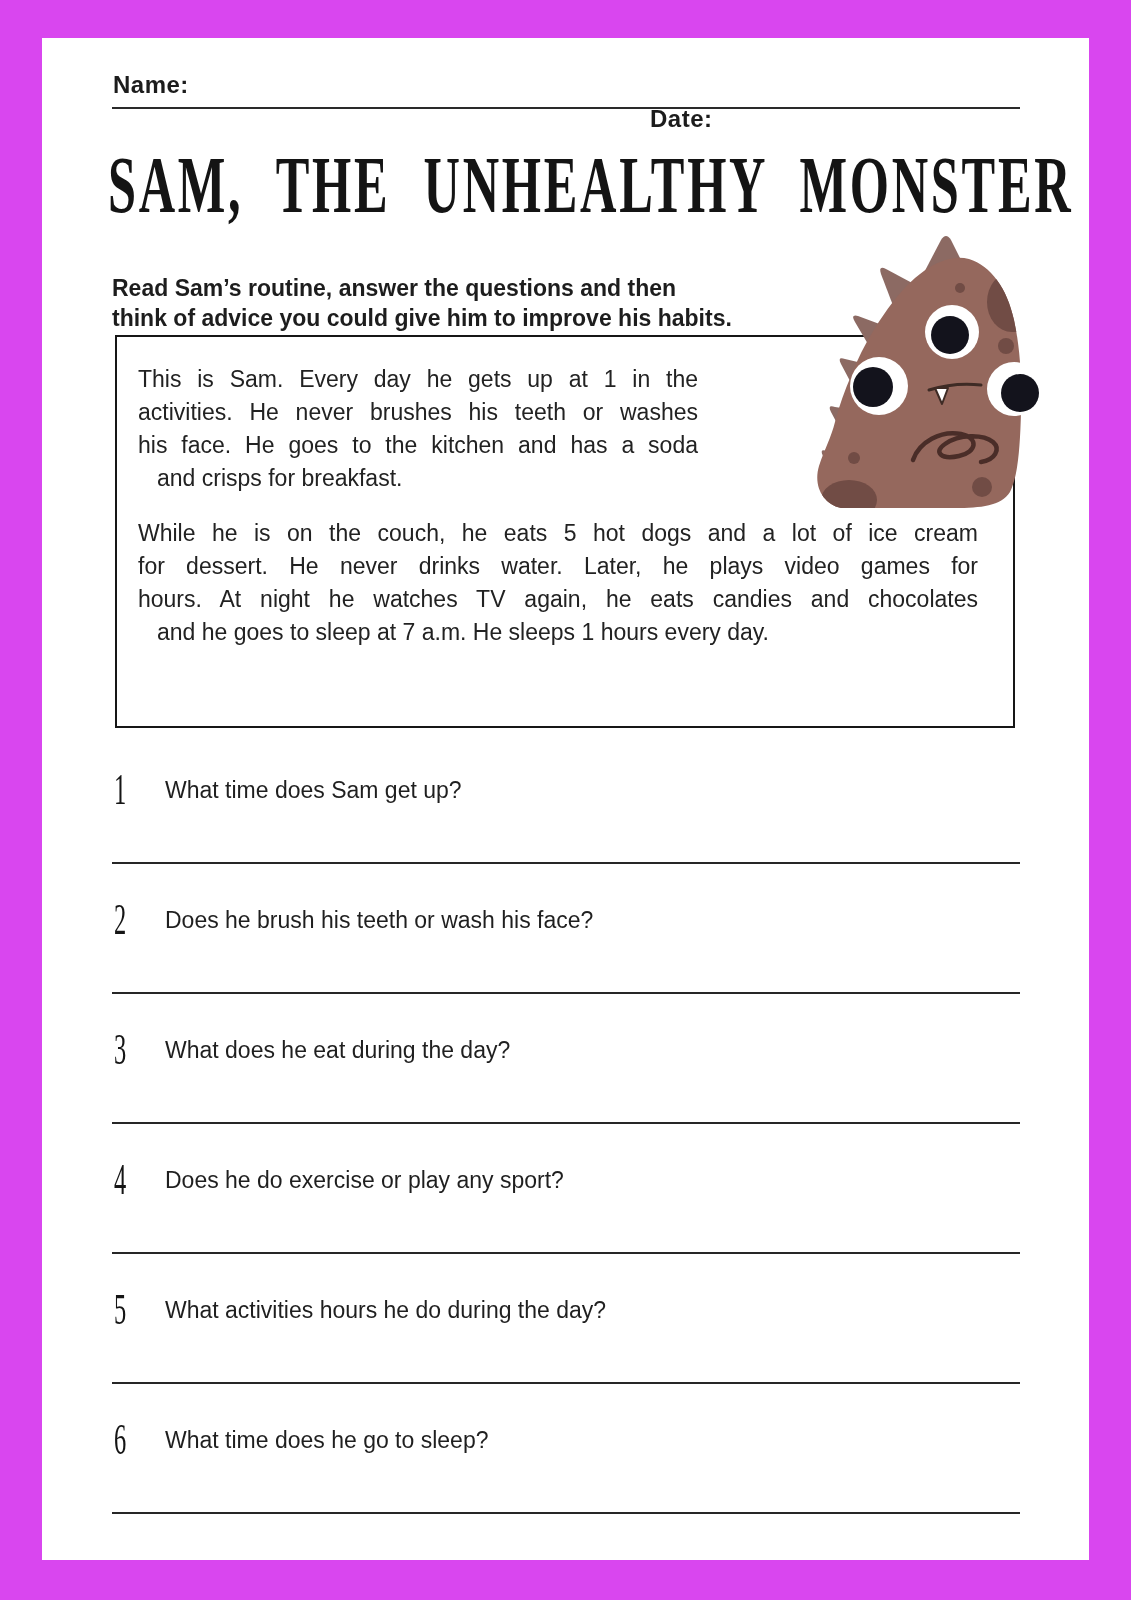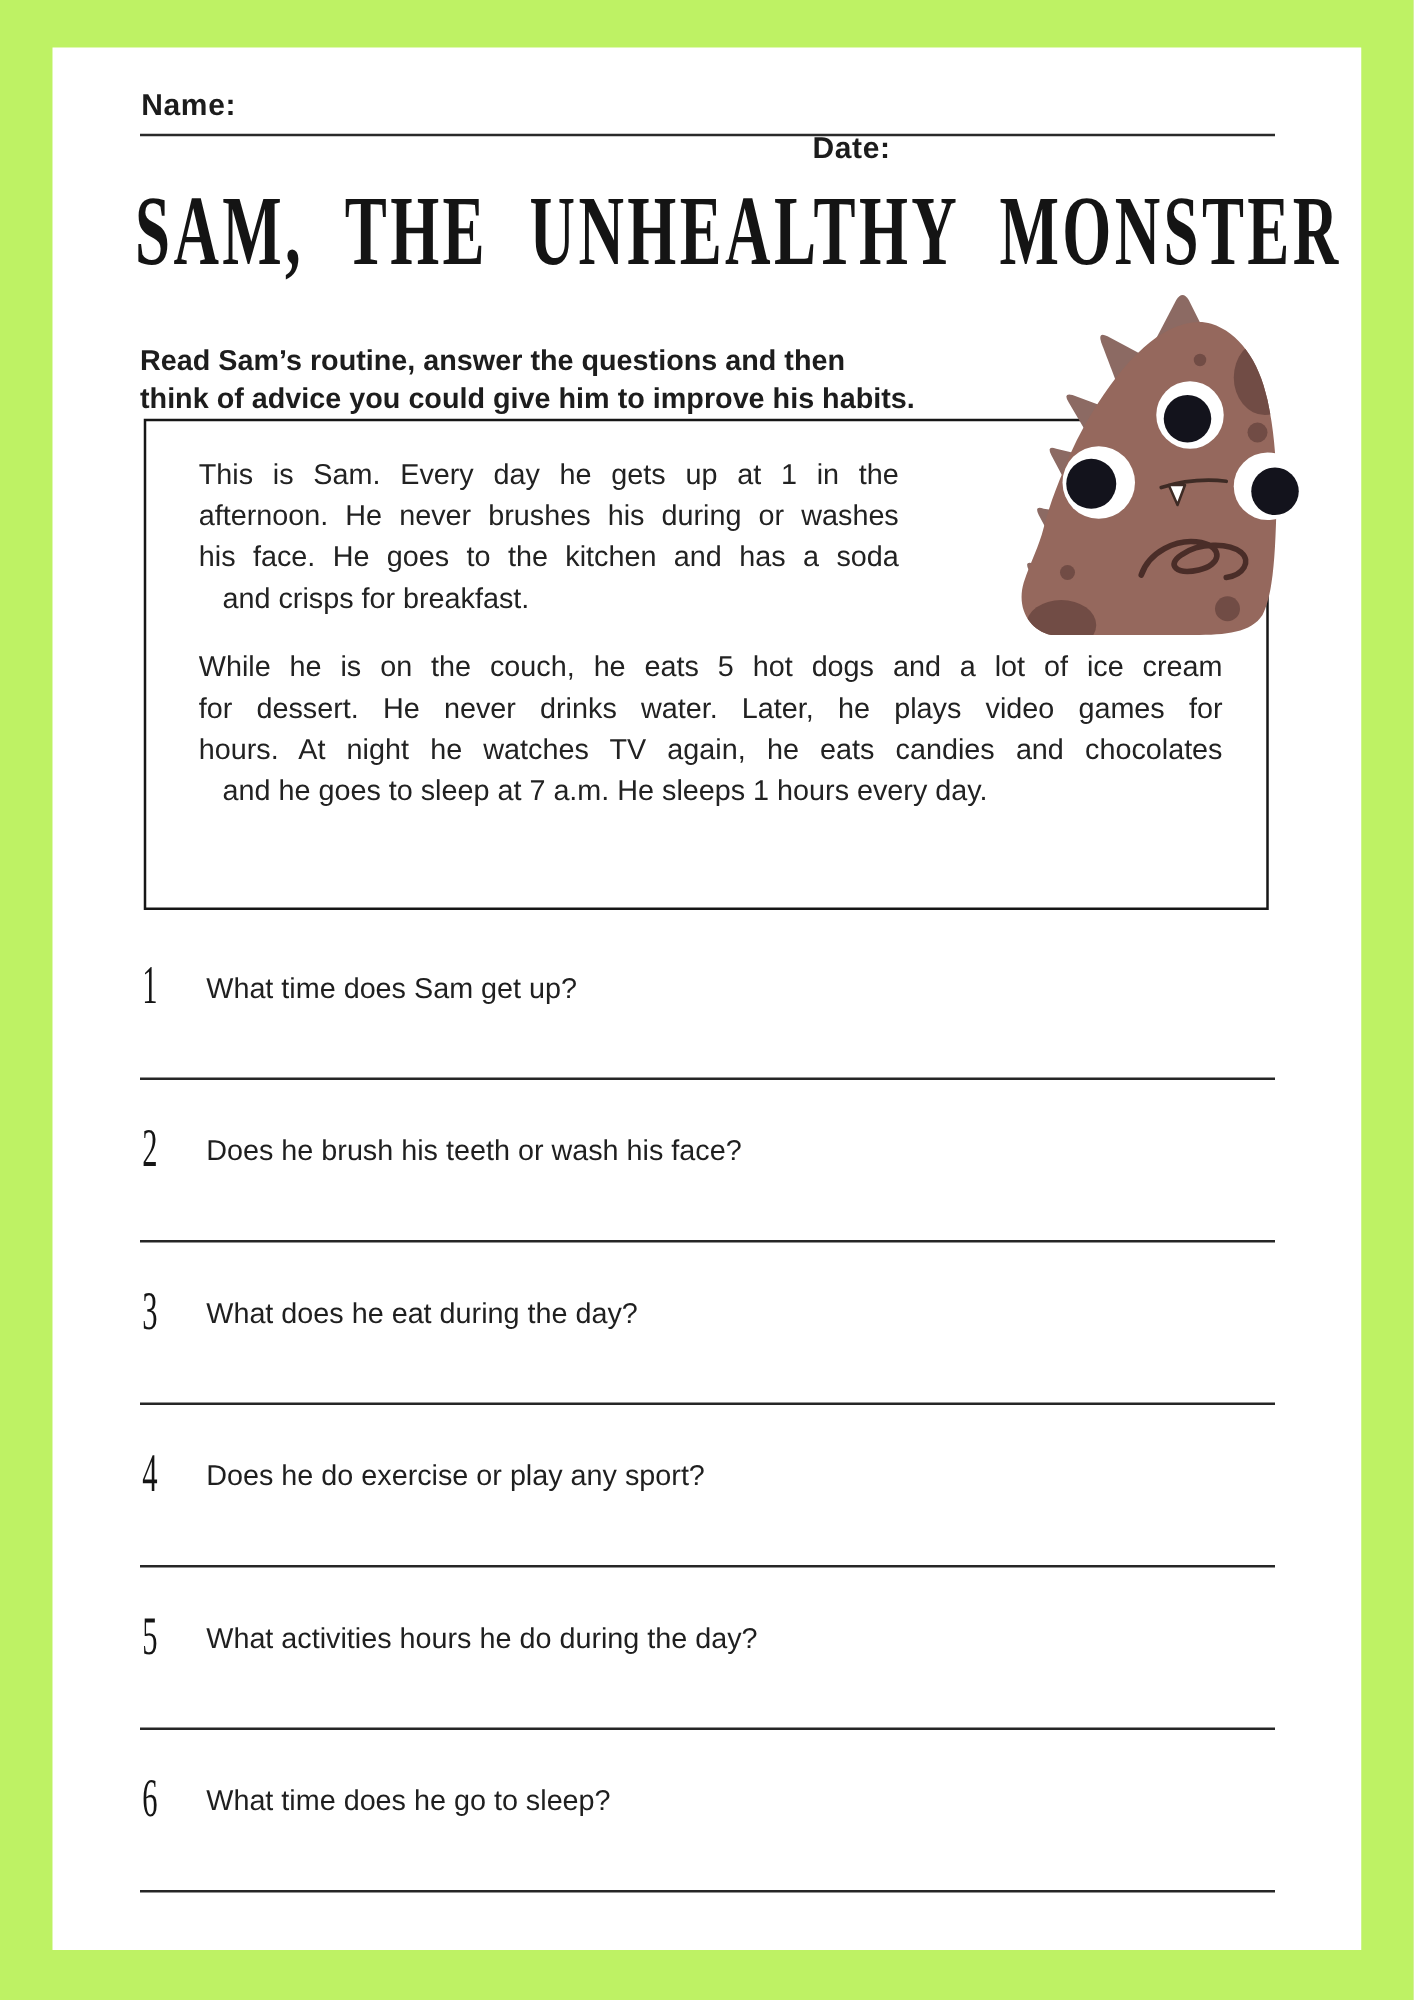--- a/index.html
+++ b/index.html
@@ -1,18 +1,18 @@
 <!DOCTYPE html>
 <html><head>
 <meta charset="utf-8">
 <style>
   html,body { margin:0; padding:0; background:#efebe8; }
   .canvas {
     position:relative; width:1131px; height:1600px;
-    background:#bef264; overflow:hidden;
+    background:#d946ef; overflow:hidden;
     font-family:"Liberation Sans", sans-serif;
   }
   .page {
     position:absolute; left:42px; top:38px; width:1047px; height:1522px;
     background:#ffffff;
   }
   .label { position:absolute; font-size:24px; font-weight:700; color:#1c1c1c; letter-spacing:0.5px; }
   .name-label { left:71px; top:33px; }
   .date-label { left:608px; top:33px;margin-top:34px; }
   .hline { position:absolute; border-top:2px solid #2a2a2a; height:0; }
@@ -23,21 +23,21 @@
     font-size:56px; color:#141414; letter-spacing:3px; word-spacing:20px;
     white-space:nowrap; transform:scale(0.9,1.42); transform-origin:left top;
   }
   .instructions {
     position:absolute; left:70px; top:204px;
     font-size:23px; font-weight:700; color:#1d1d1d; line-height:30px;margin-top:31px;
   }
   .passage-box {
     position:absolute; left:73px; top:297px; width:900px; height:393px;
     border:2.5px solid #161616; box-sizing:border-box;
-    padding:26px 35px 0 42px;
+    padding:26px 35px 0 21px;
   }
   .para { margin:0; font-size:23px; line-height:33px; color:#222222; }
   .p1 { width:560px; margin-bottom:22px; }
   .pline { text-align:justify; text-align-last:justify; }
   .pline.last { text-align-last:left;margin-left:19px; }
   .monster { position:absolute; left:763px; top:190px; width:240px; height:280px; z-index:3; }
   .q {
     position:absolute; left:68px; display:flex; align-items:center; gap:14px; height:34px;
   }
   .qnum {
@@ -66,21 +66,21 @@
     <div class="title">SAM, THE UNHEALTHY MONSTER</div>
 
     <div class="instructions">
       <div>Read Sam’s routine, answer the questions and then</div>
       <div>think of advice you could give him to improve his habits.</div>
     </div>
 
     <div class="passage-box">
       <div class="para p1">
         <div class="pline">This is Sam. Every day he gets up at 1 in the</div>
-        <div class="pline">afternoon. He never brushes his during or washes</div>
+        <div class="pline">activities. He never brushes his teeth or washes</div>
         <div class="pline">his face. He goes to the kitchen and has a soda</div>
         <div class="pline last">and crisps for breakfast.</div>
       </div>
       <div class="para p2">
         <div class="pline">While he is on the couch, he eats 5 hot dogs and a lot of ice cream</div>
         <div class="pline">for dessert. He never drinks water. Later, he plays video games for</div>
         <div class="pline">hours. At night he watches TV again, he eats candies and chocolates</div>
         <div class="pline last">and he goes to sleep at 7 a.m. He sleeps 1 hours every day.</div>
       </div>
     </div>

